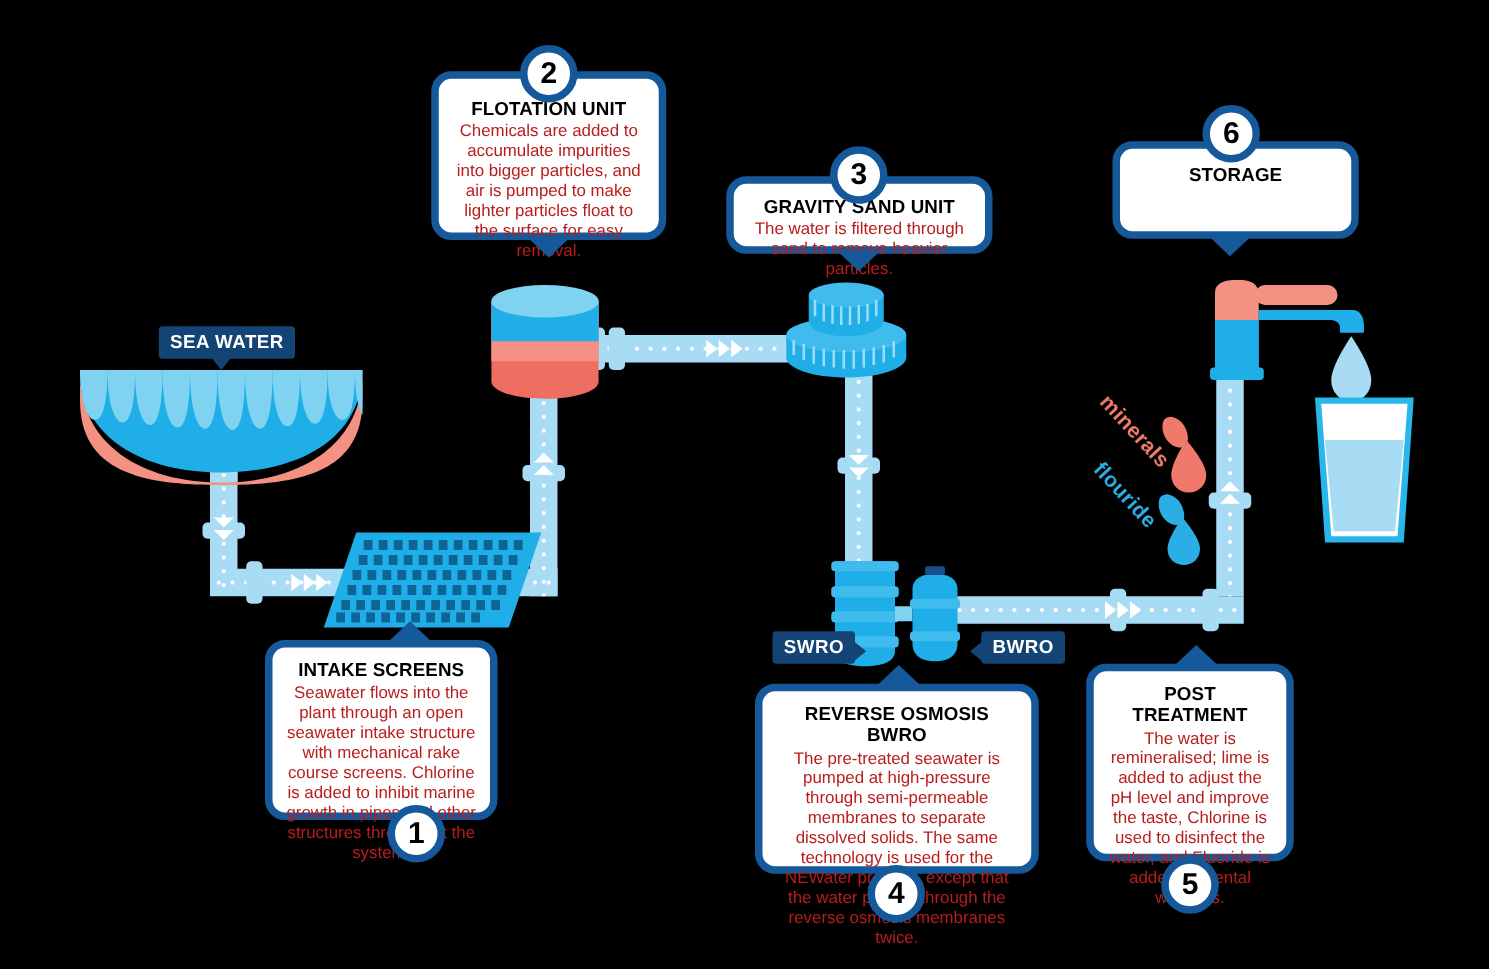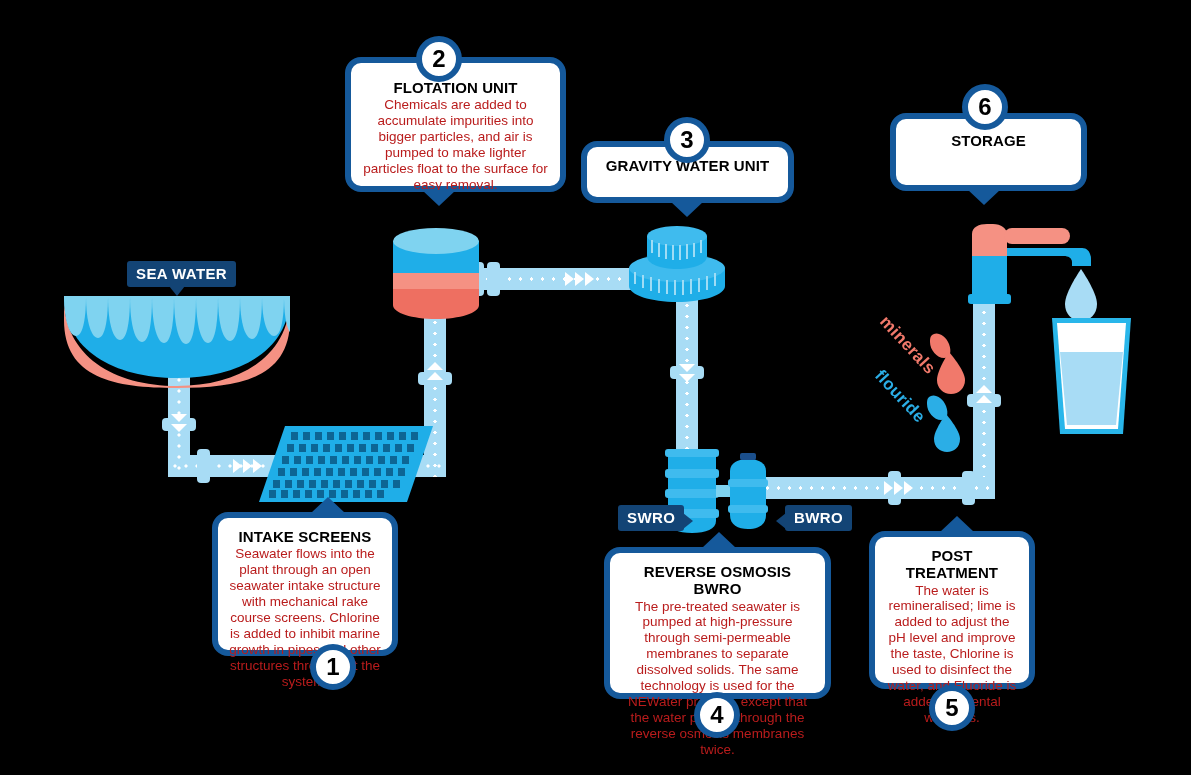--- a/index.html
+++ b/index.html
@@ -317,31 +317,32 @@
   <div class="tag" style="left:606px;top:505px;margin-left:12px;">
     <span>SWRO</span>
     <span class="nub" style="right:-9px;top:8px;border-top:8px solid transparent;border-bottom:8px solid transparent;border-left:10px solid #134475;"></span>
   </div>
 
   <div class="tag" style="left:785px;top:505px;text-align:center;">
     <span>BWRO</span>
     <span class="nub" style="left:-9px;top:8px;border-top:8px solid transparent;border-bottom:8px solid transparent;border-right:10px solid #134475;"></span>
   </div>
 
-  <div class="callout" style="left:345px;top:57px;width:221px;height:135px;padding-top:16px;">
+  <div class="callout" style="left:345px;top:57px;width:188px;height:135px;padding-top:16px;">
     <div class="title">FLOTATION UNIT</div>
     <div class="body">Chemicals are added to accumulate impurities into bigger particles, and air is pumped to make lighter particles float to the surface for easy removal.</div>
   </div>
   <div class="badge" style="left:416px;top:36px;">
     <span>2</span>
   </div>
   <div class="tri down" style="left:422px;top:190px;"></div>
 
   <div class="callout" style="left:581px;top:141px;width:213px;height:62px;padding-top:10px;">
-    <div class="title">GRAVITY WATER UNIT</div>
+    <div class="title">GRAVITY SAND UNIT</div>
+    <div class="body">The water is filtered through sand to remove heavier particles.</div>
   </div>
   <div class="badge" style="left:664px;top:117px;">
     <span>3</span>
   </div>
   <div class="tri down" style="left:670px;top:201px;"></div>
 
   <div class="callout" style="left:890px;top:113px;width:197px;height:78px;padding-top:13px;text-align:center;">
     <div class="title">STORAGE</div>
   </div>
   <div class="badge" style="left:962px;top:84px;">

